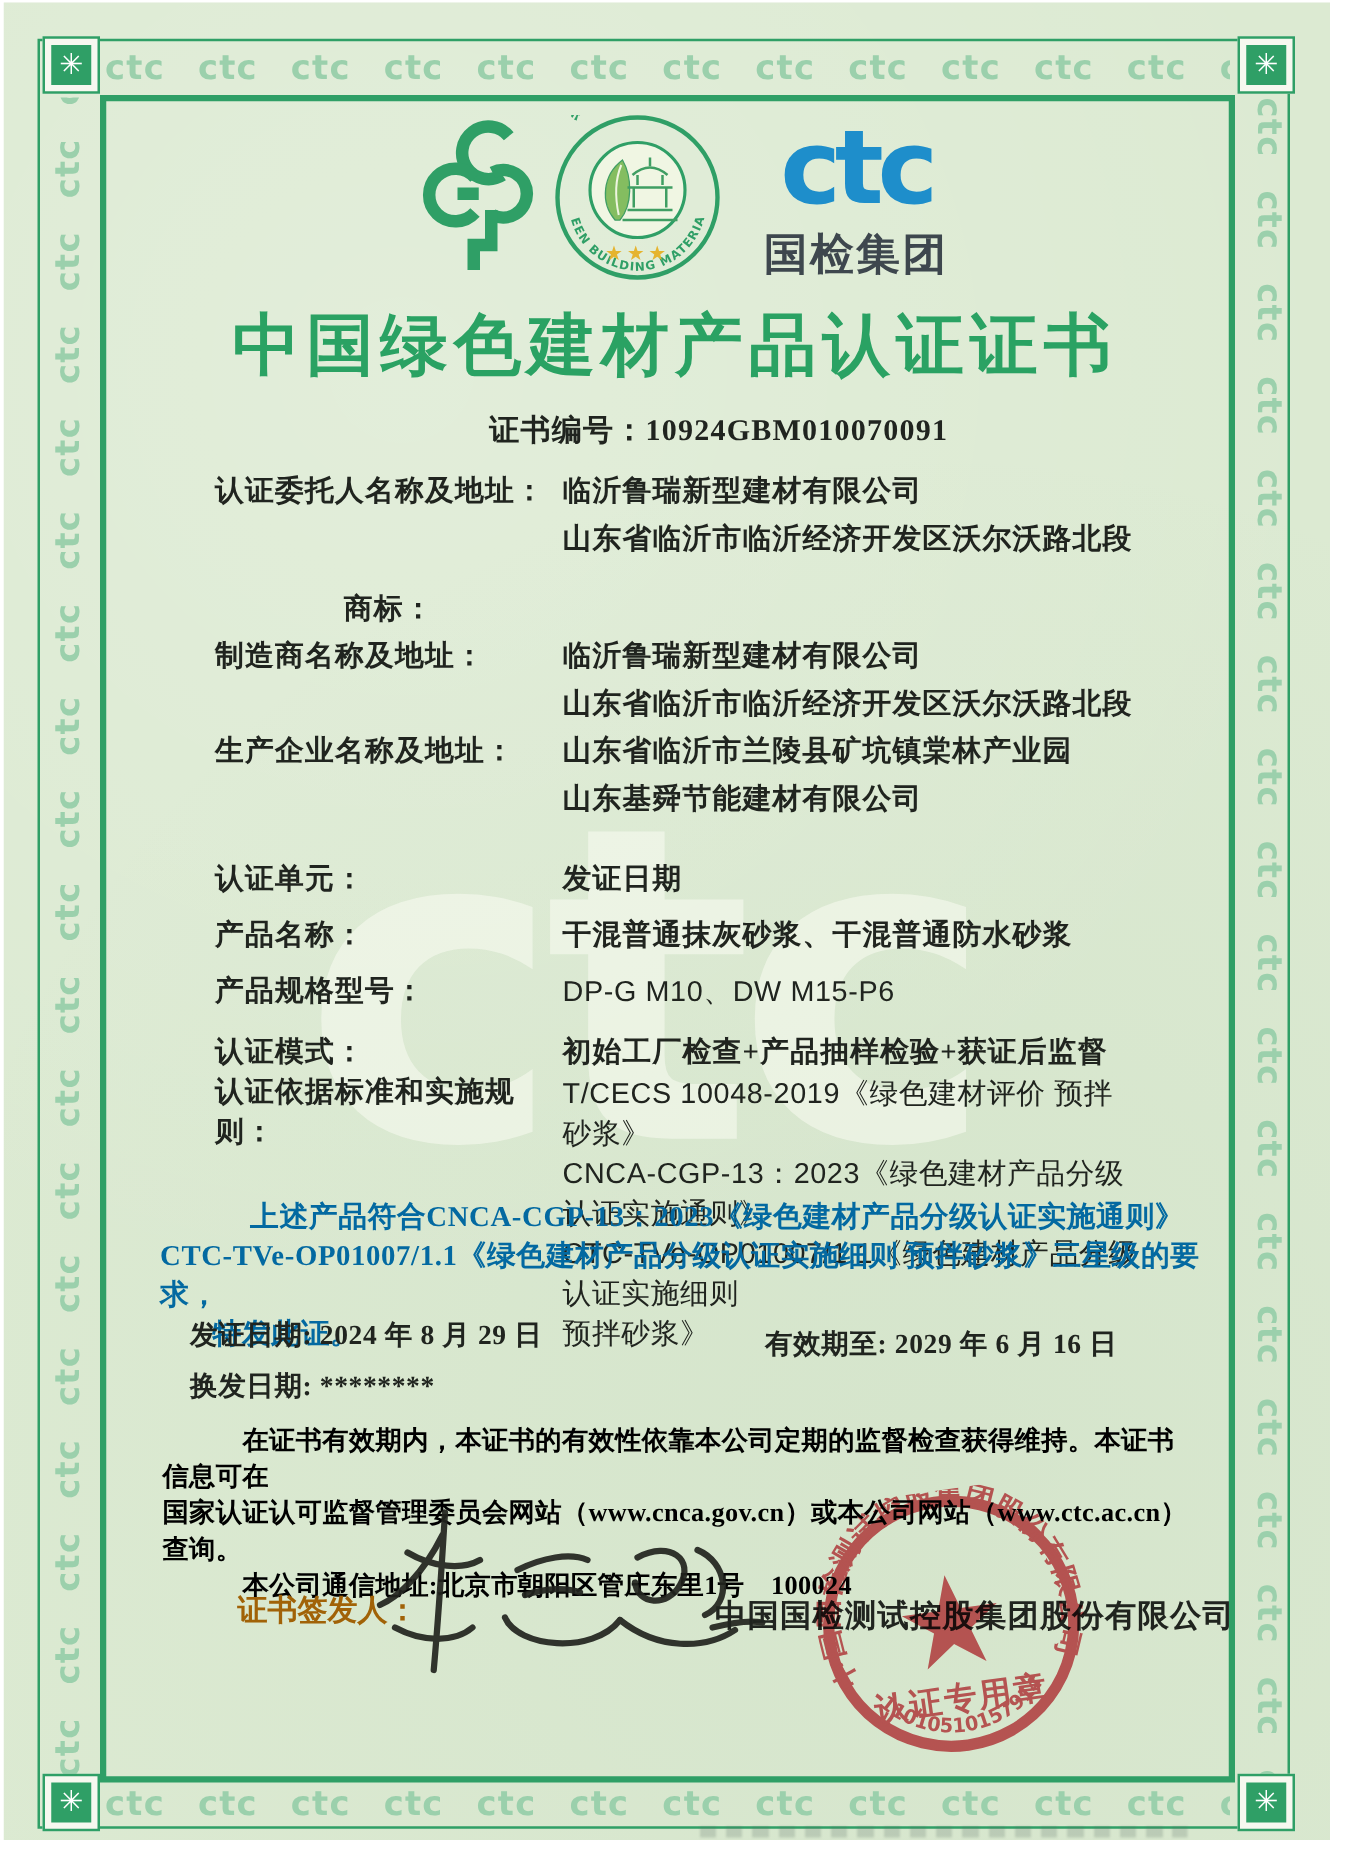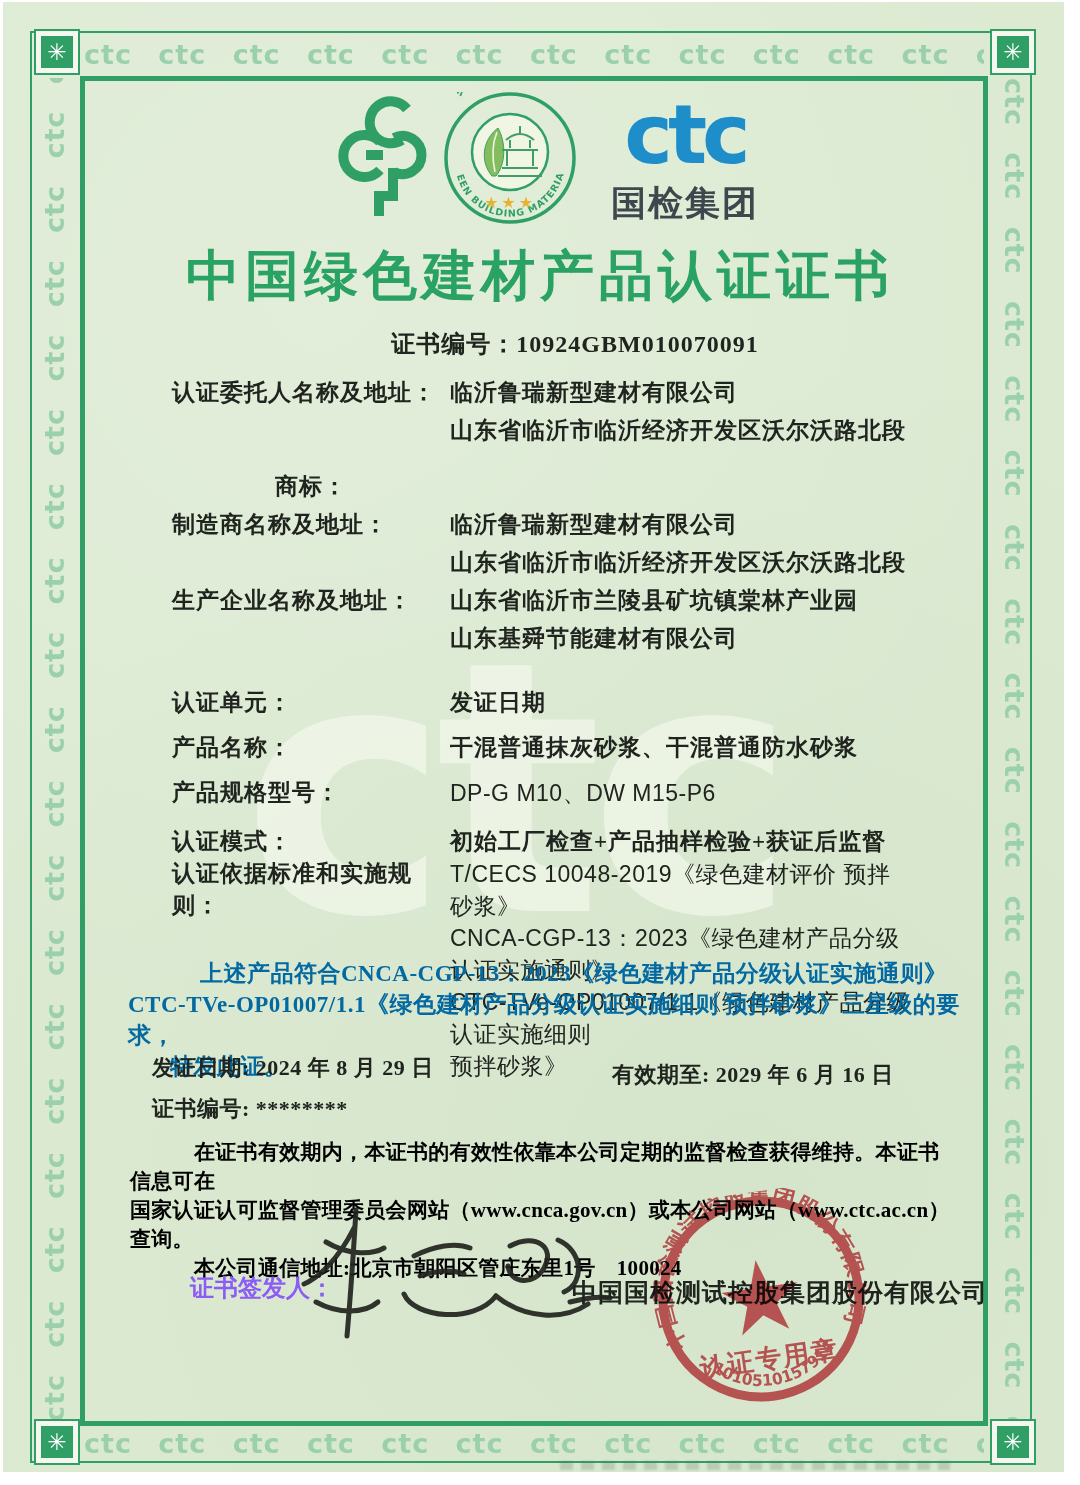--- a/index.html
+++ b/index.html
@@ -73,21 +73,21 @@
   .statement .s-line.indent1{text-indent:72px;}
   .statement .s-line.indent3{text-indent:42px;}
   .date-line{position:absolute;z-index:2;font-size:22px;font-weight:bold;color:#20241f;letter-spacing:.5px;}
   .date-issue{left:152px;top:1053px;}
   .date-reissue{left:152px;top:1094px;}
   .date-valid{left:612px;top:1060px;}
   .notice{position:absolute;left:130px;top:1138px;width:830px;z-index:2;color:#000000;}
   .notice .n-line{font-size:21px;font-weight:bold;line-height:29px;letter-spacing:.3px;}
   .notice .n-line.indent{text-indent:64px;}
   
-  .signer-label{position:absolute;left:190px;top:1272px;z-index:2;font-size:24px;font-weight:bold;color:#8b5cf6;}
+  .signer-label{position:absolute;left:190px;top:1272px;z-index:2;font-size:24px;font-weight:bold;color:#a16207;}
   .signature{position:absolute;left:292px;top:1198px;z-index:2;opacity:.92;}
   .company{position:absolute;left:572px;top:1276px;z-index:2;font-size:25px;font-weight:bold;
     color:#20241f;letter-spacing:1px;}
   .seal{position:absolute;left:654px;top:1192px;z-index:4;transform:rotate(-8deg);
     mix-blend-mode:multiply;opacity:.93;}
   .scan-artifact{position:absolute;left:560px;top:1461px;width:390px;height:9px;opacity:.5;
     background:repeating-linear-gradient(90deg,rgba(90,110,100,.45) 0 13px,transparent 13px 21px);
     filter:blur(1px);z-index:2;}
 </style>
 </head>
@@ -232,21 +232,21 @@
     <div class="s-line indent1">上述产品符合CNCA-CGP-13：2023《绿色建材产品分级认证实施通则》</div>
     <div class="s-line">CTC-TVe-OP01007/1.1《绿色建材产品分级认证实施细则 预拌砂浆》三星级的要求，</div>
     <div class="s-line indent3">特发此证。</div>
   </div>
 
 <div class="date-line date-issue">
   <span>发证日期:</span>
   <span>2024 年 8 月 29 日</span>
 </div>
 <div class="date-line date-reissue">
-  <span>证书编号:</span>
+  <span>换发日期:</span>
   <span>********</span>
 </div>
 <div class="date-line date-valid">
   <span>有效期至:</span>
   <span>2029 年 6 月 16 日</span>
 </div>
 
 <div class="notice">
     <div class="n-line indent">在证书有效期内，本证书的有效性依靠本公司定期的监督检查获得维持。本证书信息可在</div>
     <div class="n-line">国家认证认可监督管理委员会网站（www.cnca.gov.cn）或本公司网站（www.ctc.ac.cn）查询。</div>

